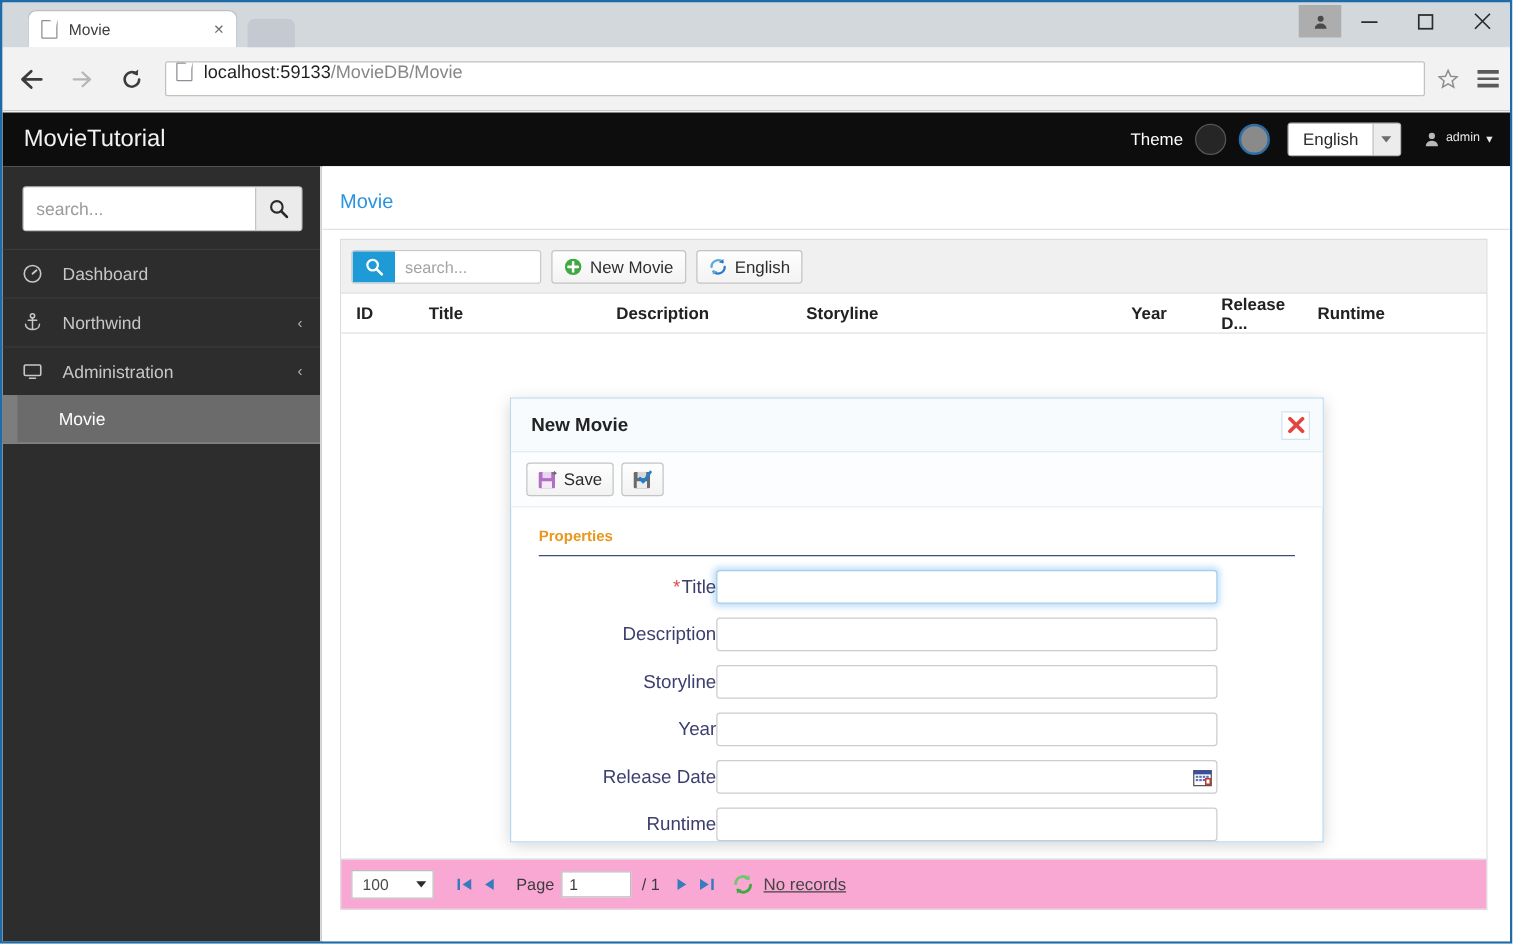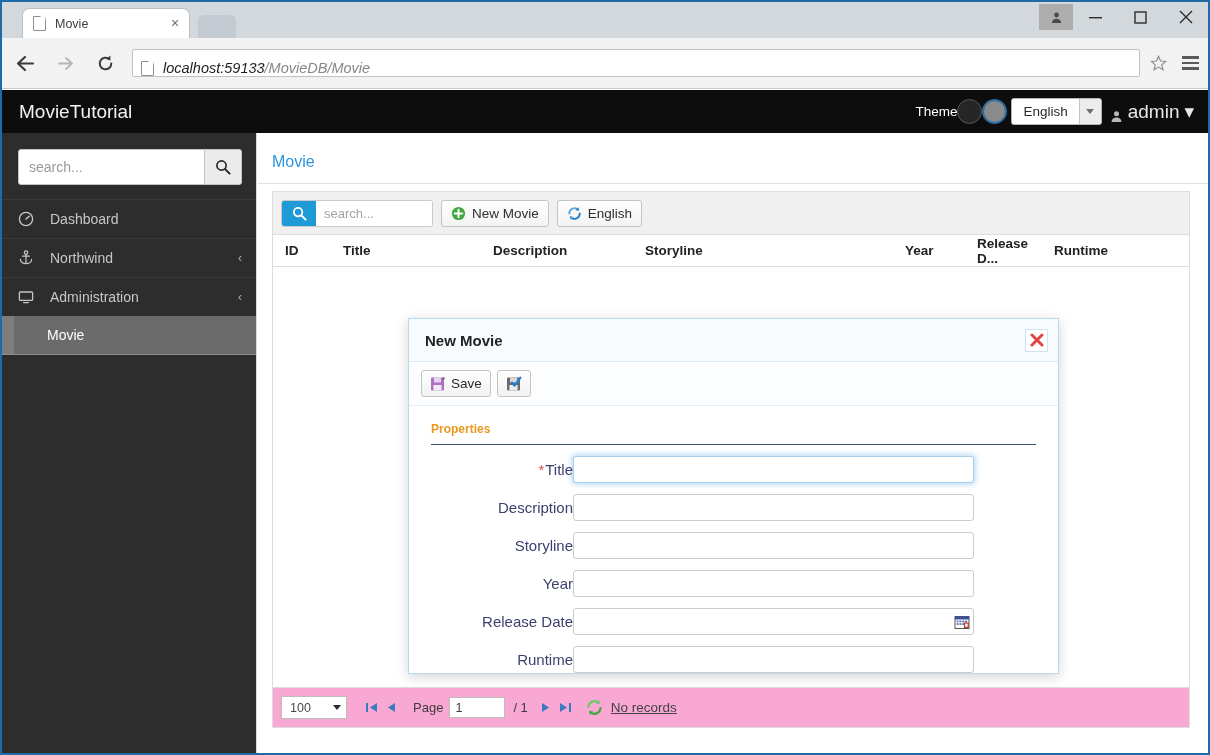--- a/index.html
+++ b/index.html
@@ -96,23 +96,22 @@
     width: 34px; height: 34px; margin-left: 6px;
     display: flex; align-items: center; justify-content: center;
   }
   .nav-btn svg { display: block; }
   .omnibox {
     flex: 1 1 auto;
     height: 28px; margin: 0 4px 0 10px;
     background: #fff;
     border: 1px solid #c2c2c2;
     border-radius: 2px;
-    display: flex; align-items: flex-end;
+    display: flex; align-items: flex-start;
     padding: 0 8px;
-    font-style: italic;
   }
   .omnibox-icon {
     width: 13px; height: 15px;
     border: 1.4px solid #8b9096;
     border-radius: 1px; position: relative;
     flex: 0 0 auto; background: #fff;
   }
   .omnibox-icon::after {
     content: ""; position: absolute;
     top: -1.4px; right: -1.4px;
@@ -140,21 +139,21 @@
     width: 1206px; height: 43px;
     background: #0d0d0d;
     display: flex; align-items: center;
   }
   .brand {
     margin-left: 17px;
     color: #f2f2f2; font-size: 19px;
   }
   .hdr-right {
     margin-left: auto; margin-right: 14px;
-    display: flex; align-items: center; 
+    display: flex; align-items: center; gap: 10px;
   }
   .theme-label { color: #fff; font-size: 13.5px; }
   .theme-dot {
     width: 25px; height: 25px; border-radius: 50%;
     cursor: pointer;
   }
   .theme-dot.dark { background: #262626; border: 1px solid #555; }
   .theme-dot.gray { background: #8a8a8a; border: 2px solid #2d6da3; }
   .lang-box {
     display: flex; align-items: stretch; height: 27px;
@@ -171,22 +170,22 @@
     border-left: 1px solid #c4c4c4;
     display: flex; align-items: center; justify-content: center;
   }
   .caret-dn {
     width: 0; height: 0;
     border-left: 4px solid transparent;
     border-right: 4px solid transparent;
     border-top: 5px solid #6d6d6d;
   }
   .user-box {
-    display: flex; align-items: flex-end; gap: 5px;
-    color: #e8e8e8; font-size: 19px;
+    display: flex; align-items: flex-start; gap: 5px;
+    color: #e8e8e8; font-size: 10px;
     margin-left: 8px; cursor: pointer;
   }
 
   
   .sidebar {
     position: absolute; left: 0; top: 131px;
     width: 255px; height: 622px;
     background: #2d2d2d;
     border-right: 1px solid #d9d9d9;
   }

